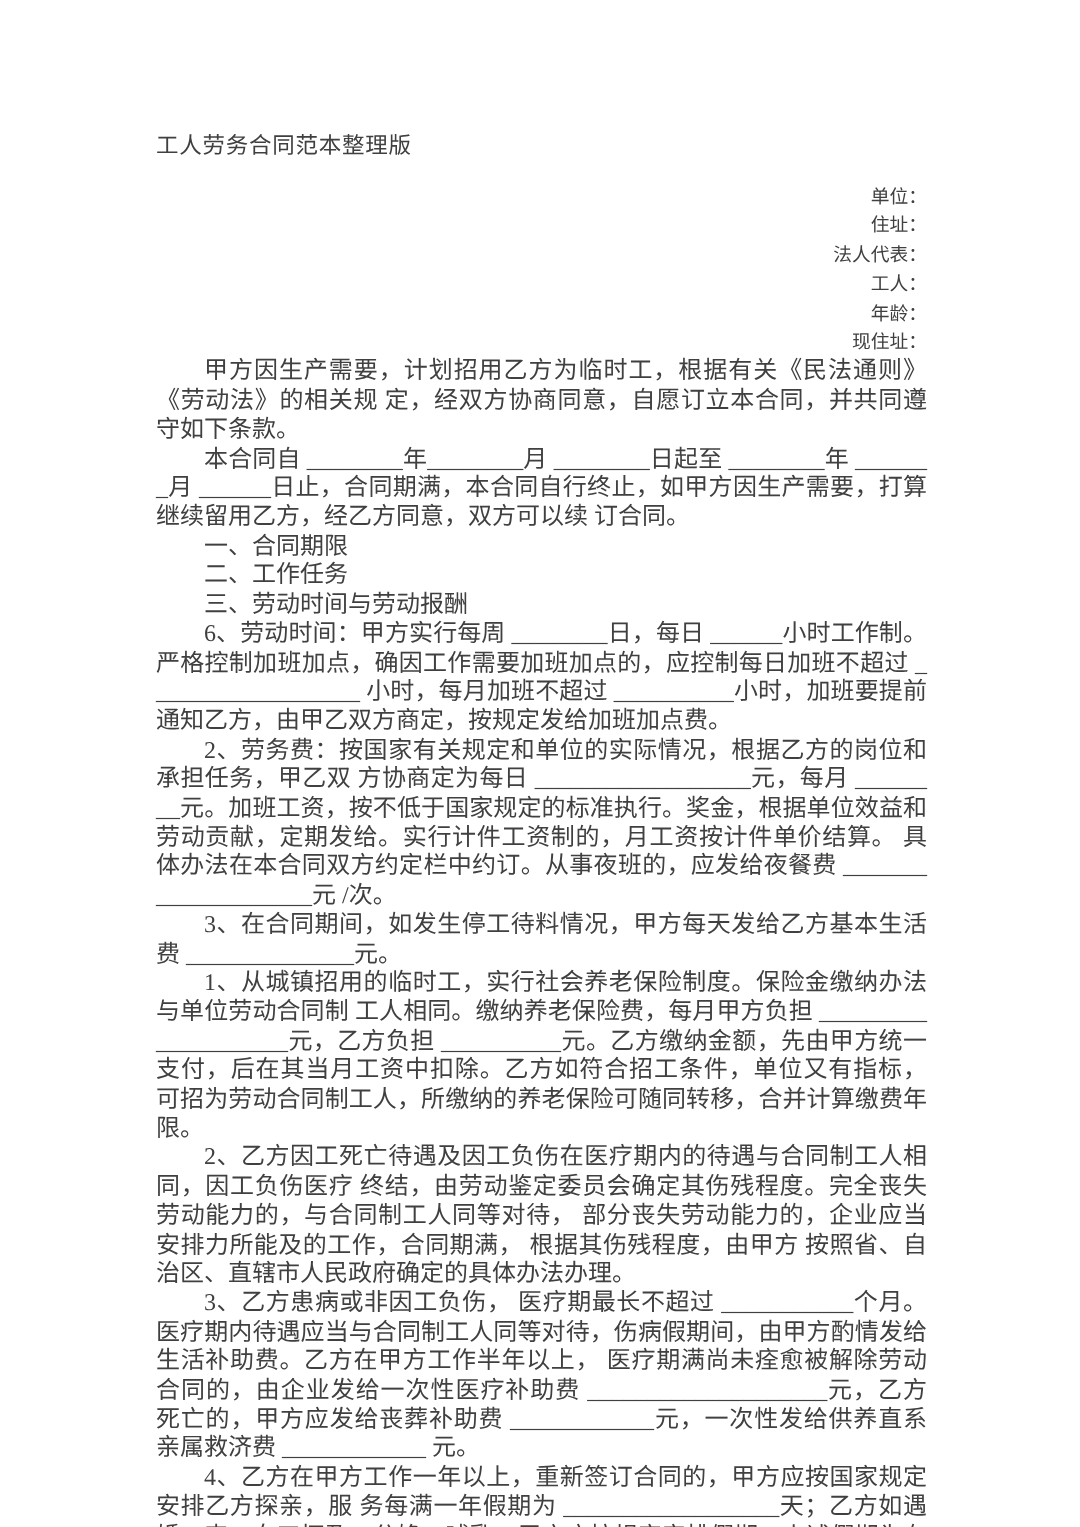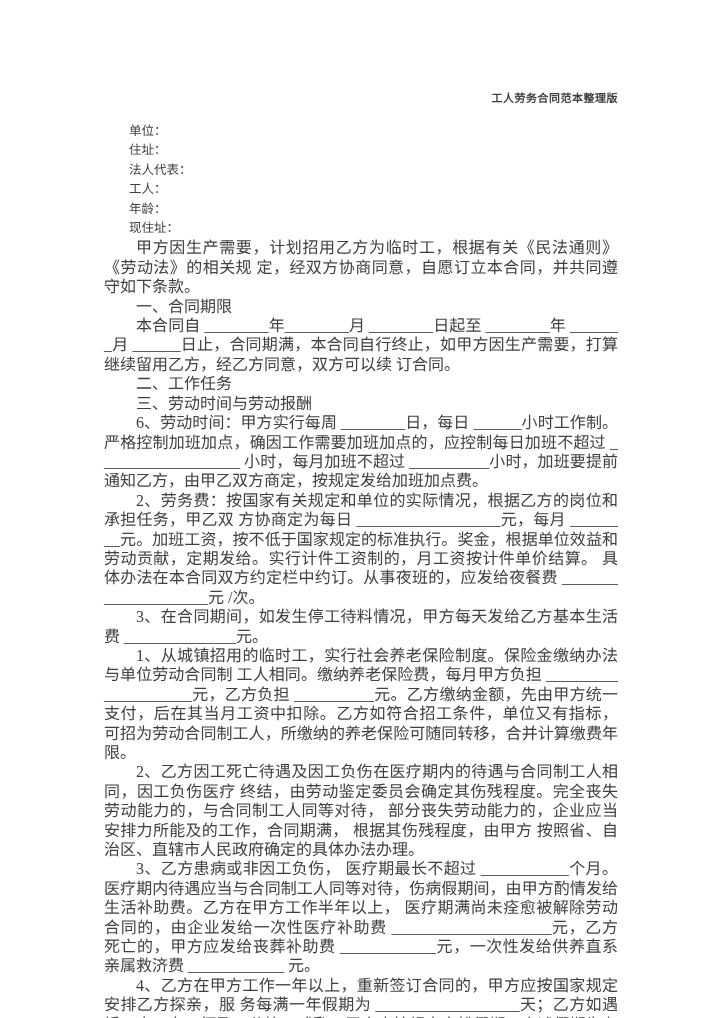--- a/index.html
+++ b/index.html
@@ -12,28 +12,28 @@
     font-family: "Liberation Serif", "DejaVu Serif", serif;
     color: #404040;
   }
   .content {
     position: absolute;
     left: 104px;
     top: 88px;
     width: 514px;
   }
   .doc-title {
-    font-size: 11px;
+    font-size: 15px;
     line-height: 20px;
-    text-align: right;
+    text-align: left;
     letter-spacing: 0.5px;
     margin: 0 0 14px 0;
-    font-weight: bold;
+    font-weight: normal;
   }
-  .fields { margin: 0; padding: 0; }
+  .fields { margin: 0; padding: 0; text-align: right; }
   .field-line {
     font-size: 12.5px;
     line-height: 19.4px;
     text-indent: 2em;
     white-space: pre;
   }
   .para {
     font-size: 16px;
     line-height: 19.4px;
     margin: 0;
@@ -56,22 +56,22 @@
       <div class="field-line">住址：</div>
       <div class="field-line">法人代表：</div>
       <div class="field-line">工人：</div>
       <div class="field-line">年龄：</div>
       <div class="field-line">现住址：</div>
     </div>
 
     <p class="para">甲方因生产需要，计划招用乙方为临时工，根据有关《民法通则》 《劳动法》的相关规 定，经双方协商同意，自愿订立本合同，并共同遵守如下条款。</p>
 
     <div class="section">
+      <p class="para">本合同自 ________年________月 ________日起至 ________年 _______月 ______日止，合同期满，本合同自行终止，如甲方因生产需要，打算继续留用乙方，经乙方同意，双方可以续 订合同。</p>
       <p class="para">一、合同期限</p>
-      <p class="para">本合同自 ________年________月 ________日起至 ________年 _______月 ______日止，合同期满，本合同自行终止，如甲方因生产需要，打算继续留用乙方，经乙方同意，双方可以续 订合同。</p>
     </div>
 
     <div class="section">
       <p class="para">二、工作任务</p>
     </div>
 
     <div class="section">
       <p class="para">三、劳动时间与劳动报酬</p>
       <p class="para">6、劳动时间：甲方实行每周 ________日，每日 ______小时工作制。严格控制加班加点，确因工作需要加班加点的，应控制每日加班不超过 __________________ 小时，每月加班不超过 __________小时，加班要提前通知乙方，由甲乙双方商定，按规定发给加班加点费。</p>
       <p class="para">2、劳务费：按国家有关规定和单位的实际情况，根据乙方的岗位和承担任务，甲乙双 方协商定为每日 __________________元，每月 ________元。加班工资，按不低于国家规定的标准执行。奖金，根据单位效益和劳动贡献，定期发给。实行计件工资制的，月工资按计件单价结算。 具体办法在本合同双方约定栏中约订。从事夜班的，应发给夜餐费 ____________________元 /次。</p>

